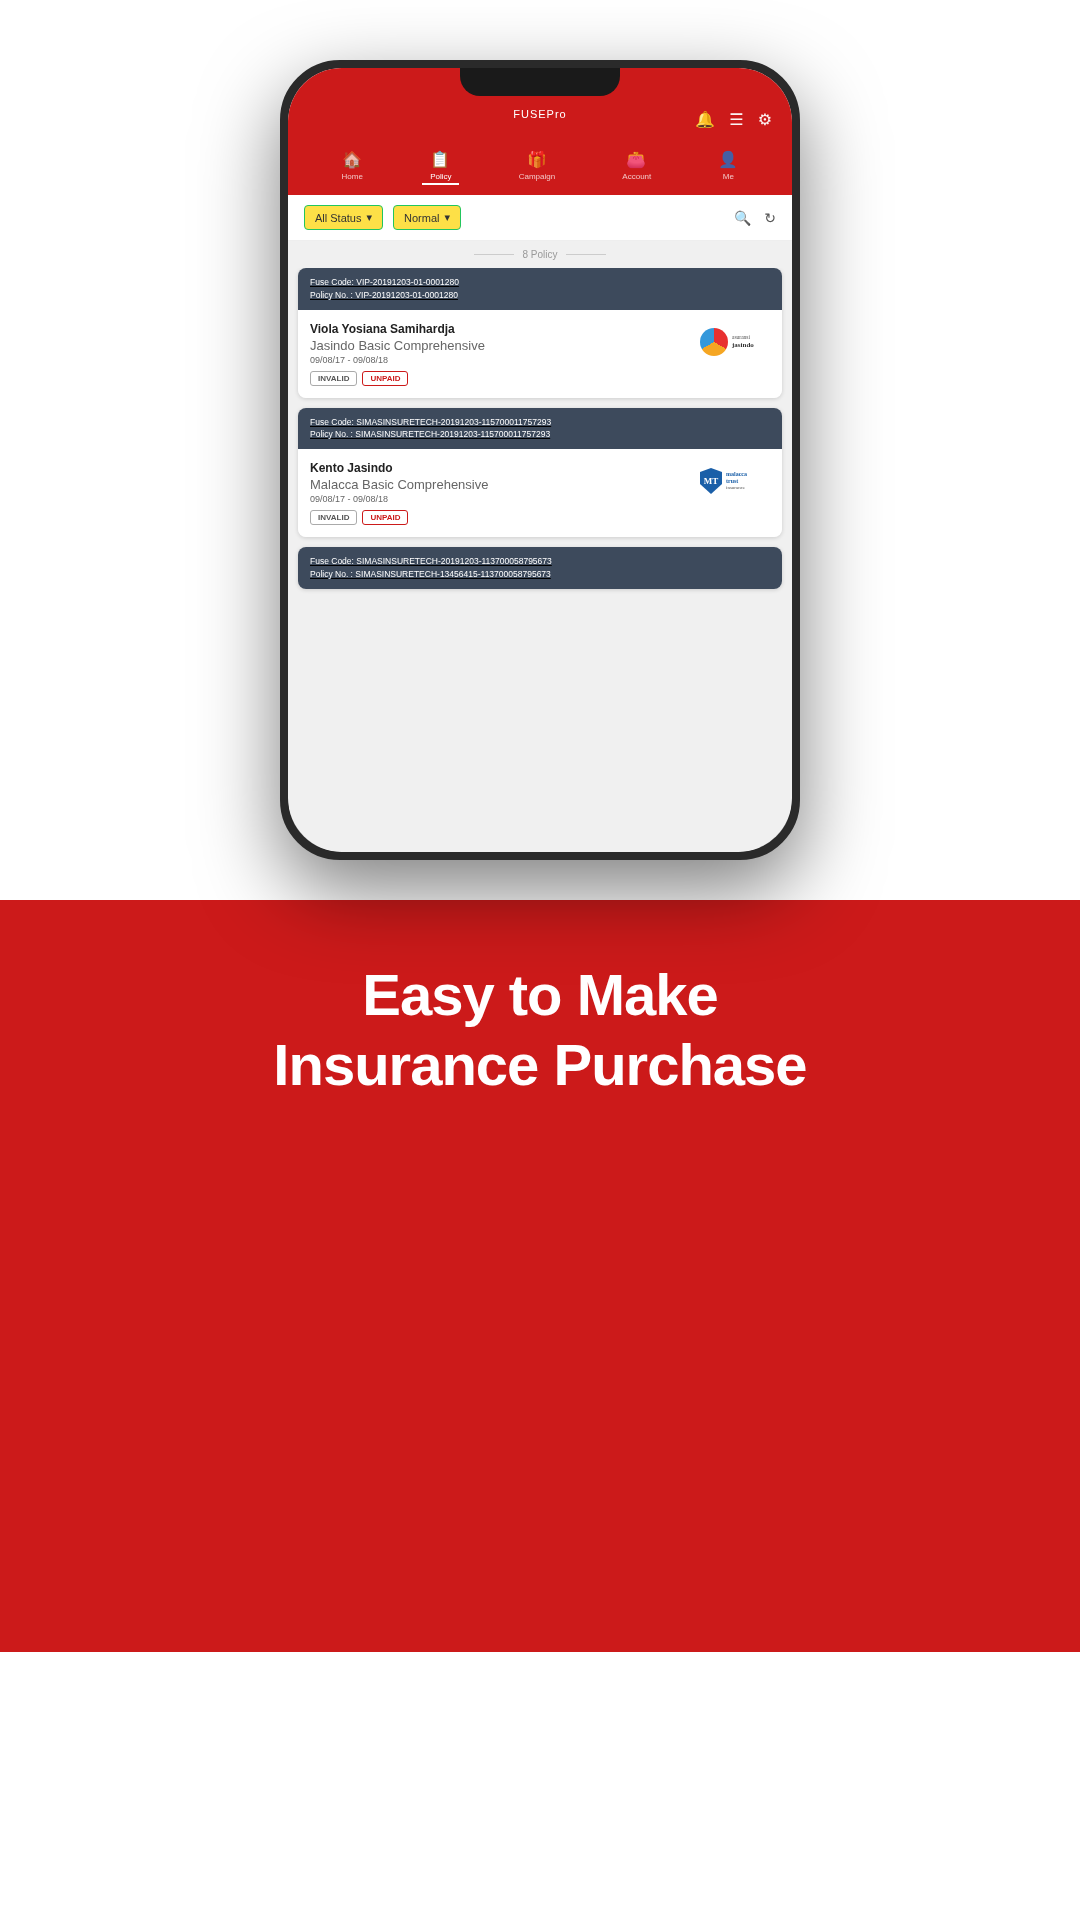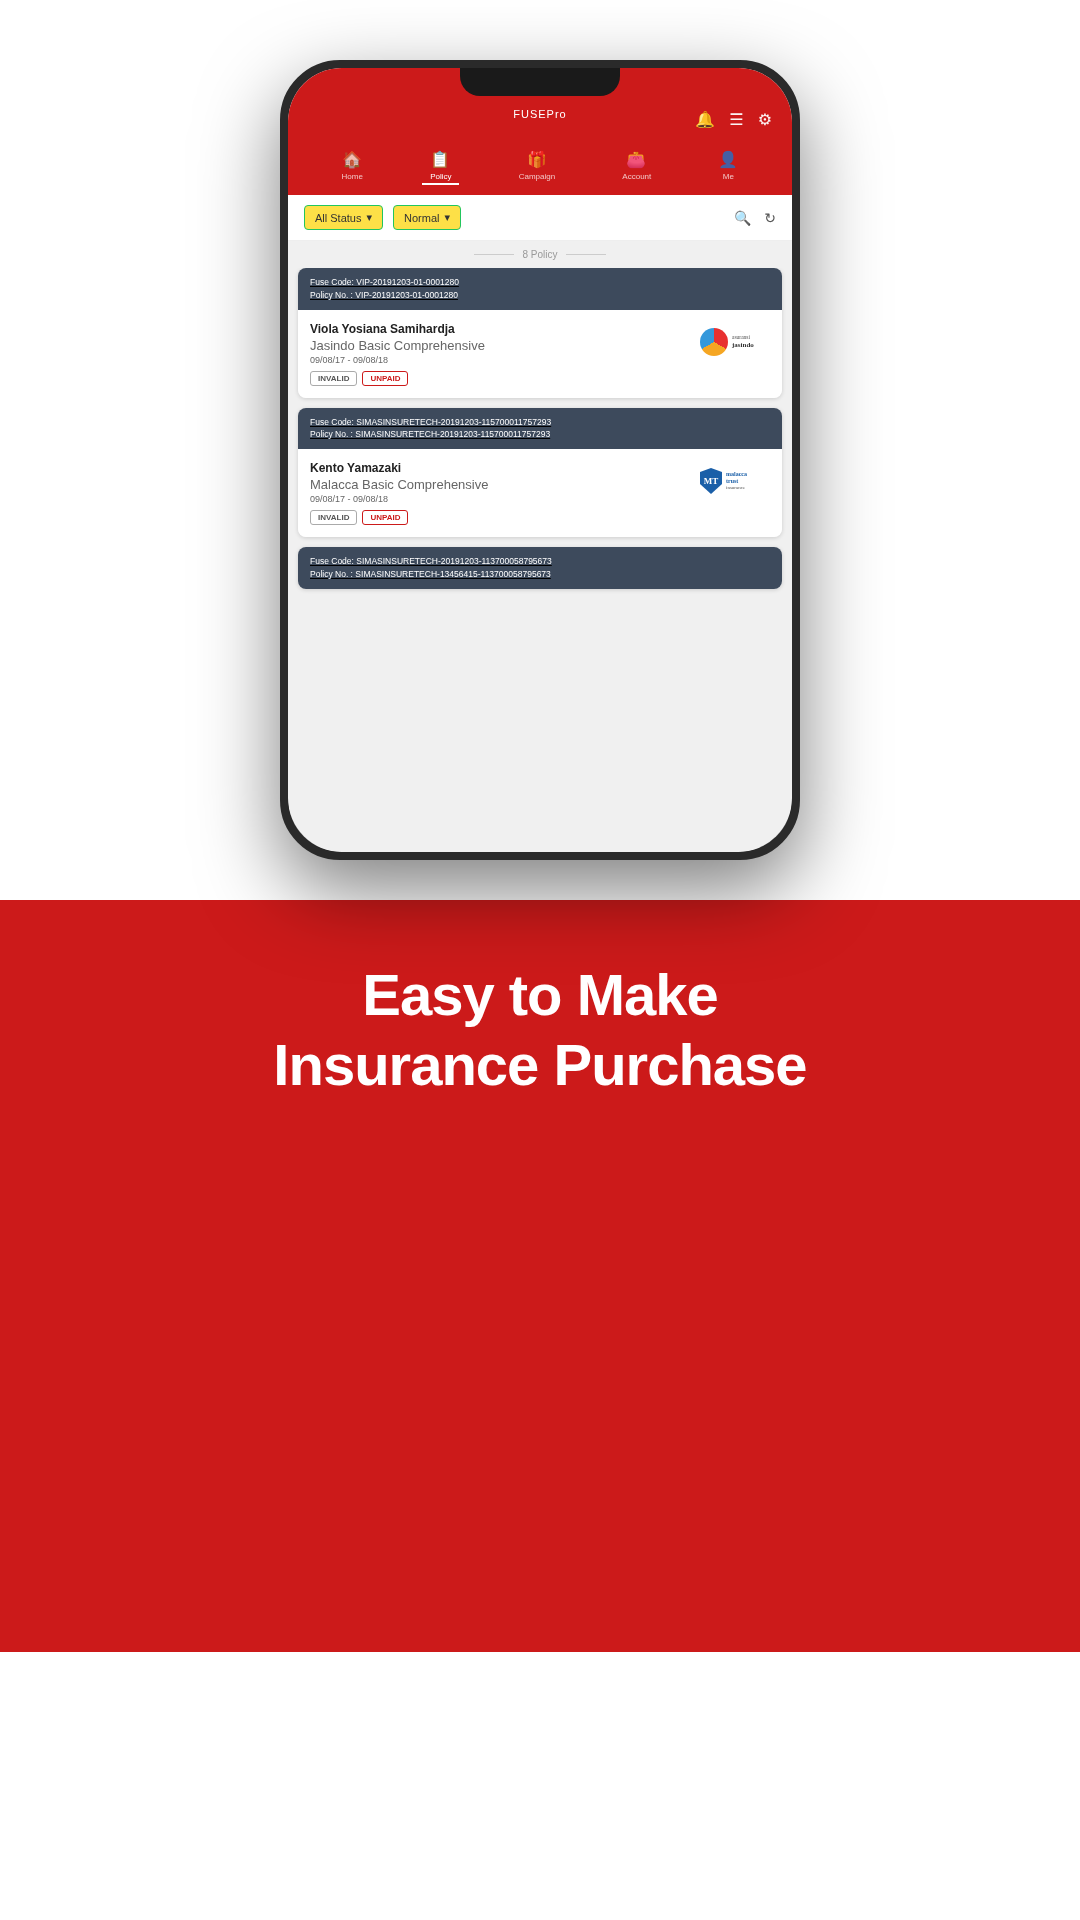--- a/index.html
+++ b/index.html
@@ -476,21 +476,21 @@
               </div>
             </div>
 
             <div class="policy-card">
               <div class="policy-header">
                 <p>Fuse Code: SIMASINSURETECH-20191203-115700011757293</p>
                 <p>Policy No. : SIMASINSURETECH-20191203-115700011757293</p>
               </div>
               <div class="policy-body">
                 <div class="policy-info">
-                  <h3>Kento Yamazaki</h3>
+                  <h3>Kento Jasindo</h3>
                   <div class="product">Malacca Basic Comprehensive</div>
                   <div class="dates">09/08/17 - 09/08/18</div>
                   <div class="badges">
                     <span class="badge badge-invalid">INVALID</span>
                     <span class="badge badge-unpaid">UNPAID</span>
                   </div>
                 </div>
                 <div class="insurer-logo">
                   <div class="malacca-logo">
                     <div style="display:flex;flex-direction:column;align-items:center;">

